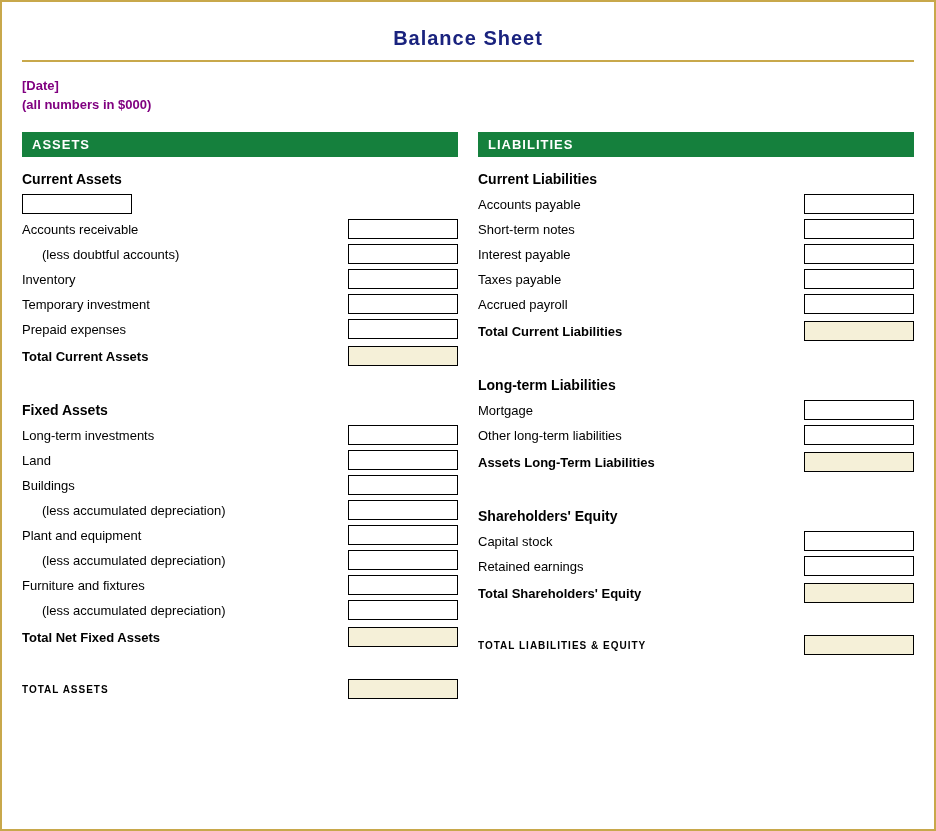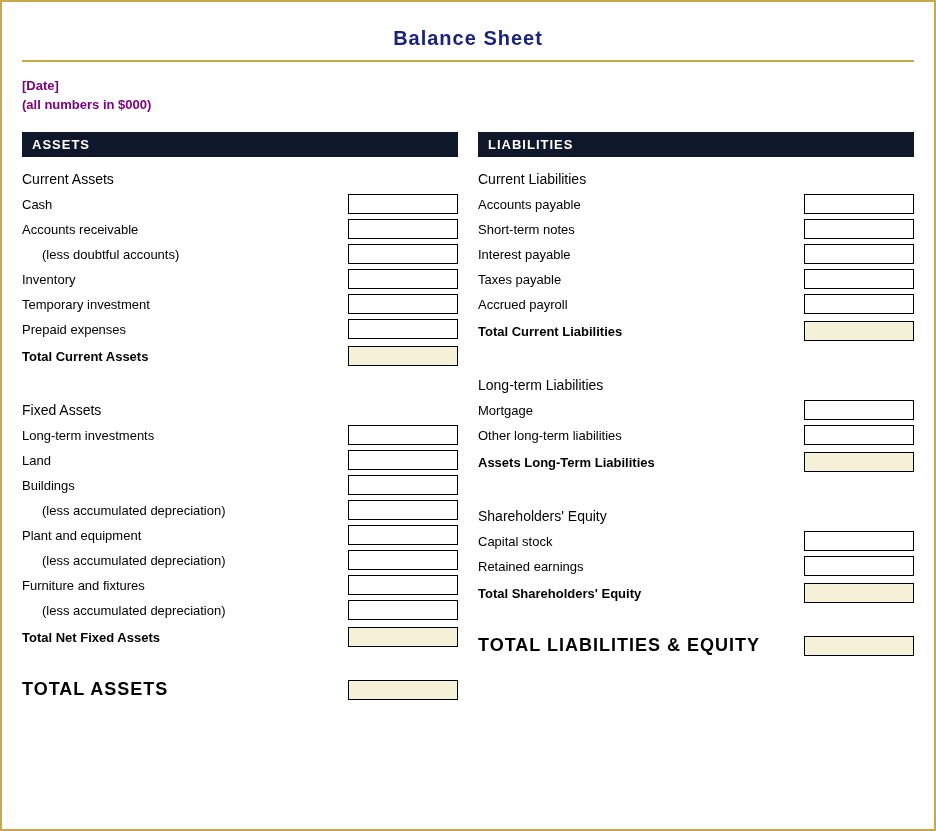--- a/index.html
+++ b/index.html
@@ -48,31 +48,31 @@
       display: flex;
       gap: 20px;
       margin-top: 20px;
     }
 
     .column {
       flex: 1;
     }
 
     .section-header {
-      background-color: #0f172a;
+      background-color: #15803d;
       color: #fff;
       font-weight: bold;
       font-size: 13px;
       padding: 5px 10px;
       margin-bottom: 10px;
       letter-spacing: 1px;
     }
 
     .section-title {
-      font-weight: normal;
+      font-weight: bold;
       font-size: 14px;
       margin: 14px 0 6px 0;
     }
 
     .row {
       display: flex;
       align-items: center;
       justify-content: space-between;
       margin-bottom: 3px;
       min-height: 22px;
@@ -122,21 +122,21 @@
     .grand-total-section {
       margin-top: 20px;
       display: flex;
       align-items: center;
       justify-content: space-between;
       padding-top: 10px;
     }
 
     .grand-total-label {
       font-weight: bold;
-      font-size: 18px;
+      font-size: 10px;
       letter-spacing: 1px;
     }
   </style>
 </head>
 <body>
 
 <div class="page">
 
   <div class="title-section">
     <h1>Balance Sheet</h1>
@@ -146,21 +146,20 @@
   <div class="subtitle">(all numbers in $000)</div>
 
   <div class="main-content">
 
     <div class="column">
       <div class="section-header">ASSETS</div>
 
       <div class="section-title">Current Assets</div>
 
       <div class="row">
-        <span class="row-label">Cash</span>
         <div class="input-box"></div>
       </div>
       <div class="row">
         <span class="row-label">Accounts receivable</span>
         <div class="input-box"></div>
       </div>
       <div class="row">
         <span class="row-label indented">(less doubtful accounts)</span>
         <div class="input-box"></div>
       </div>

